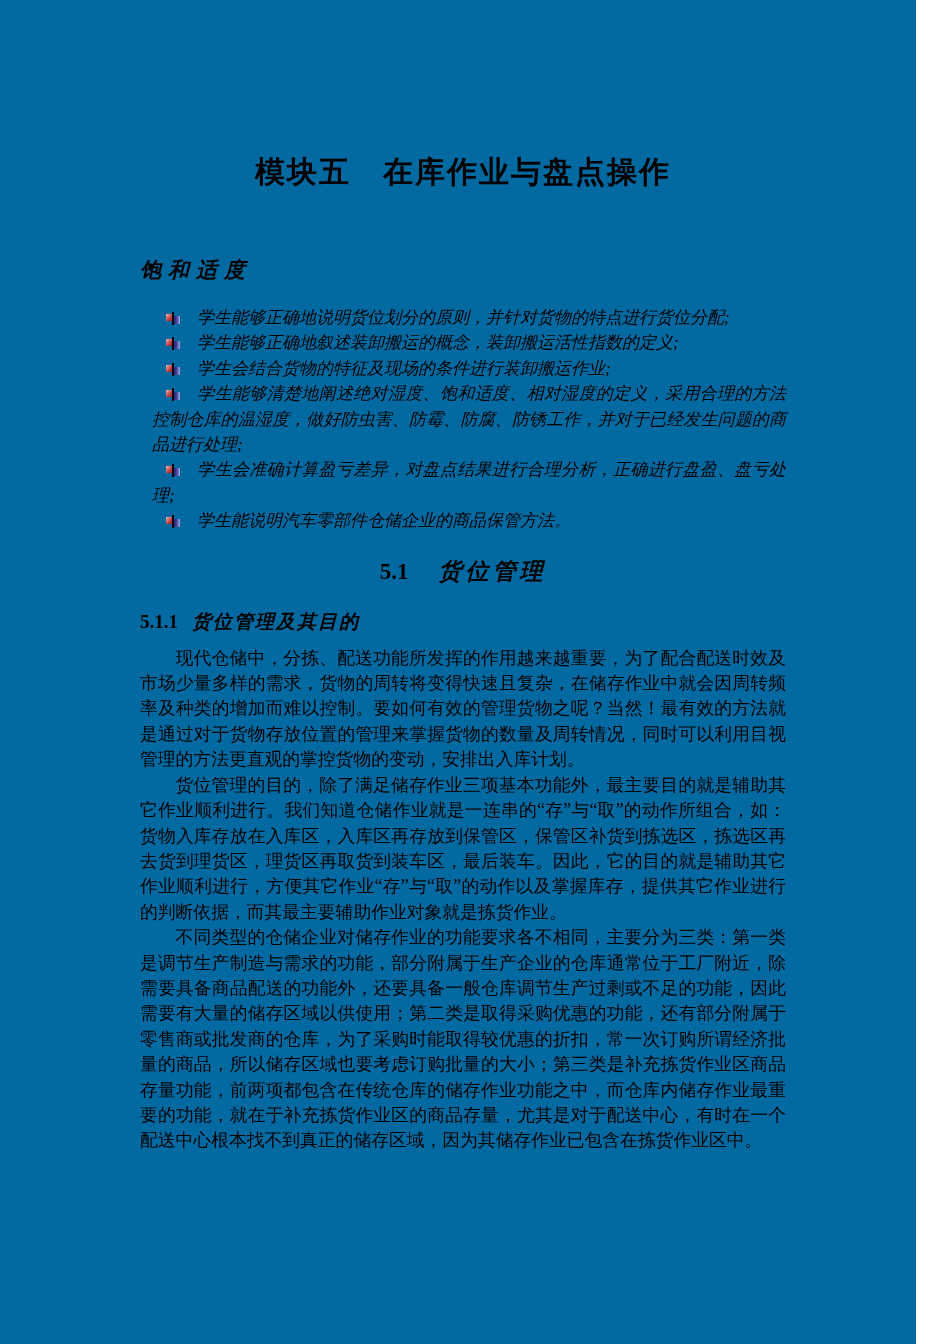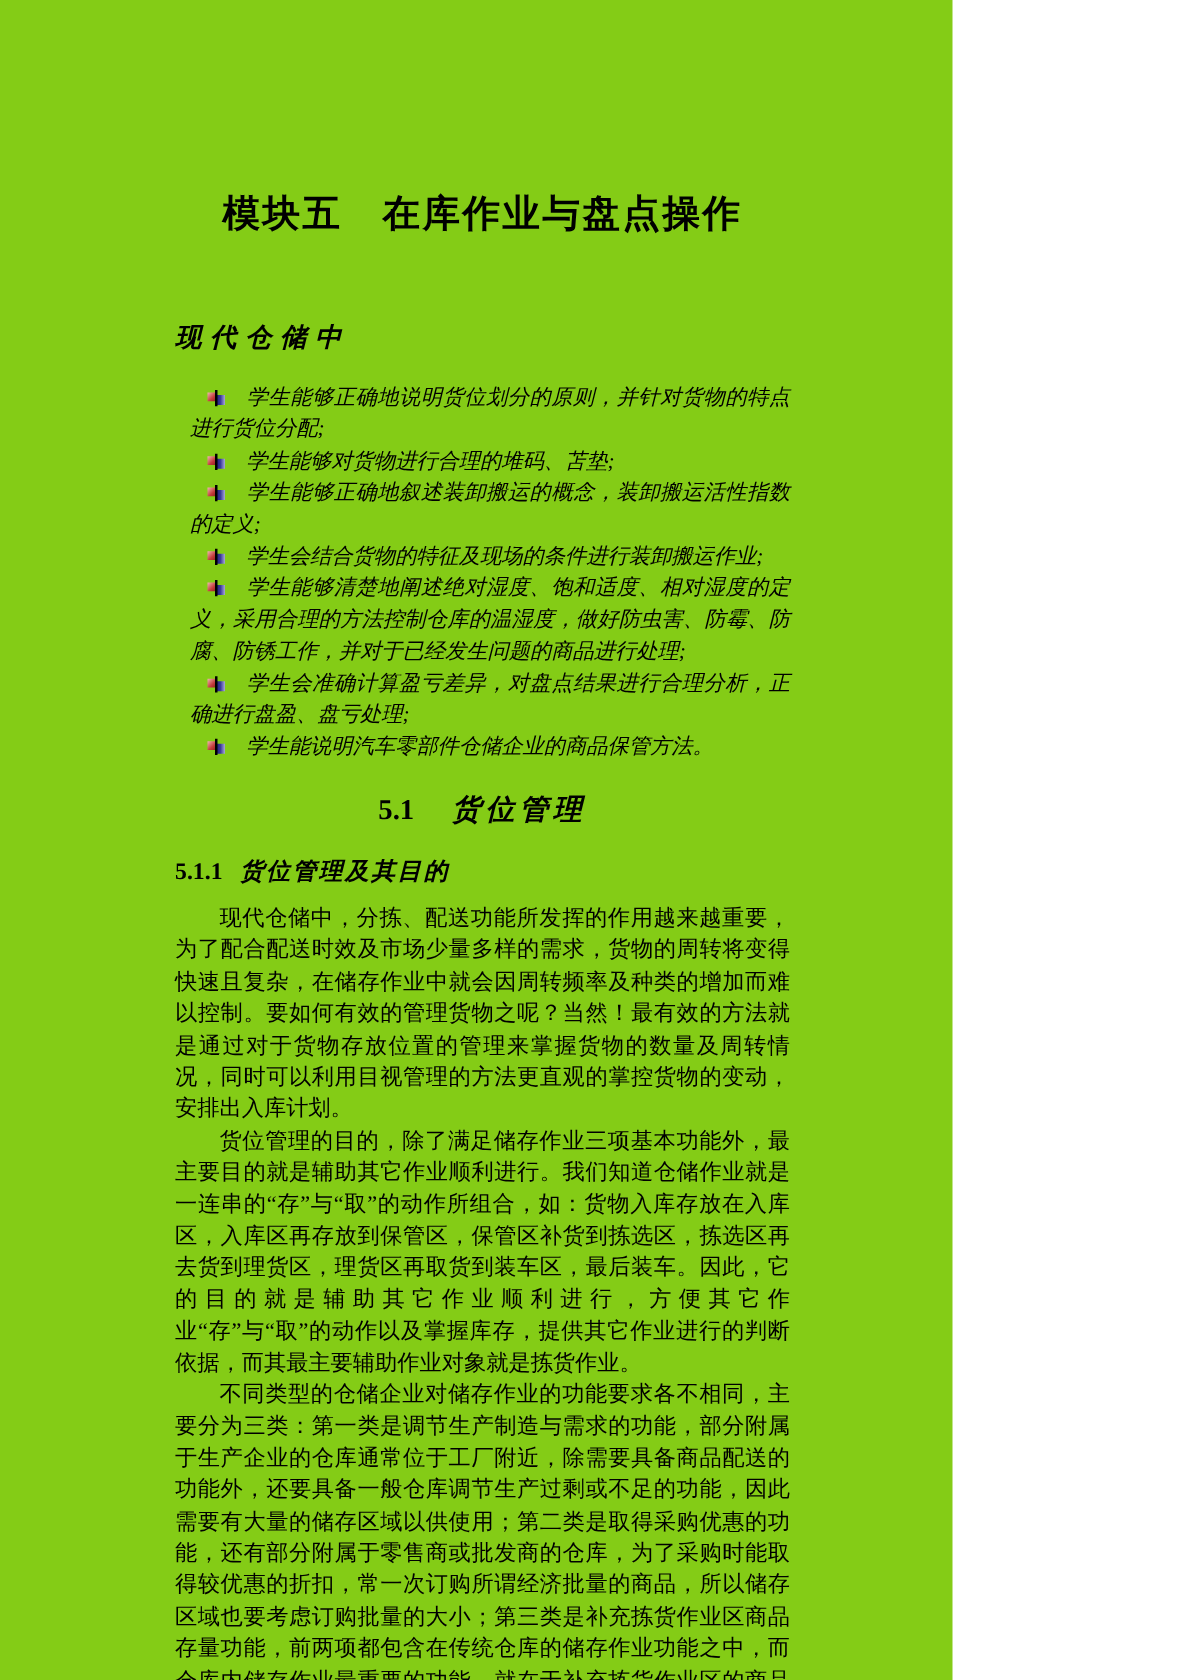--- a/index.html
+++ b/index.html
@@ -9,24 +9,24 @@
   }
   body {
     width: 950px;
     height: 1344px;
     overflow: hidden;
     color: #000000;
     font-family: "Liberation Serif", serif;
   }
   .page {
     box-sizing: border-box;
-    width: 762px;
+    width: 916px;
     height: 1344px;
     padding: 152px 130px 28px 140px; 
-    background: #84cc16;
+    background: #0369a1;
   }
 
   
   .doc-title {
     text-align: center;
     font-family: "Liberation Sans", sans-serif;
     font-weight: bold;
     font-size: 30px;
     line-height: 40px;
     letter-spacing: 2px;
@@ -116,25 +116,24 @@
     text-indent: 2em;
   }
 </style>
 </head>
 <body>
 
 <div class="page">
 
   <div class="doc-title">模块五　在库作业与盘点操作</div>
 
-  <div class="objectives-heading">现代仓储中</div>
+  <div class="objectives-heading">饱和适度</div>
 
   <ul class="objectives-list">
     <li class="obj-item"><span class="bullet-glyph"><span class="bg-red"></span><span class="bg-blue"></span><span class="bg-bar"></span></span><span>学生能够正确地说明货位划分的原则，并针对货物的特点进行货位分配;</span></li>
-    <li class="obj-item"><span class="bullet-glyph"><span class="bg-red"></span><span class="bg-blue"></span><span class="bg-bar"></span></span><span>学生能够对货物进行合理的堆码、苫垫;</span></li>
     <li class="obj-item"><span class="bullet-glyph"><span class="bg-red"></span><span class="bg-blue"></span><span class="bg-bar"></span></span><span>学生能够正确地叙述装卸搬运的概念，装卸搬运活性指数的定义;</span></li>
     <li class="obj-item"><span class="bullet-glyph"><span class="bg-red"></span><span class="bg-blue"></span><span class="bg-bar"></span></span><span>学生会结合货物的特征及现场的条件进行装卸搬运作业;</span></li>
     <li class="obj-item"><span class="bullet-glyph"><span class="bg-red"></span><span class="bg-blue"></span><span class="bg-bar"></span></span><span>学生能够清楚地阐述绝对湿度、饱和适度、相对湿度的定义，采用合理的方法控制仓库的温湿度，做好防虫害、防霉、防腐、防锈工作，并对于已经发生问题的商品进行处理;</span></li>
     <li class="obj-item"><span class="bullet-glyph"><span class="bg-red"></span><span class="bg-blue"></span><span class="bg-bar"></span></span><span>学生会准确计算盈亏差异，对盘点结果进行合理分析，正确进行盘盈、盘亏处理;</span></li>
     <li class="obj-item"><span class="bullet-glyph"><span class="bg-red"></span><span class="bg-blue"></span><span class="bg-bar"></span></span><span>学生能说明汽车零部件仓储企业的商品保管方法。</span></li>
   </ul>
 
   <div class="section-heading">
     <span class="sec-num">5.1</span><span class="sec-title">货位管理</span>
   </div>

